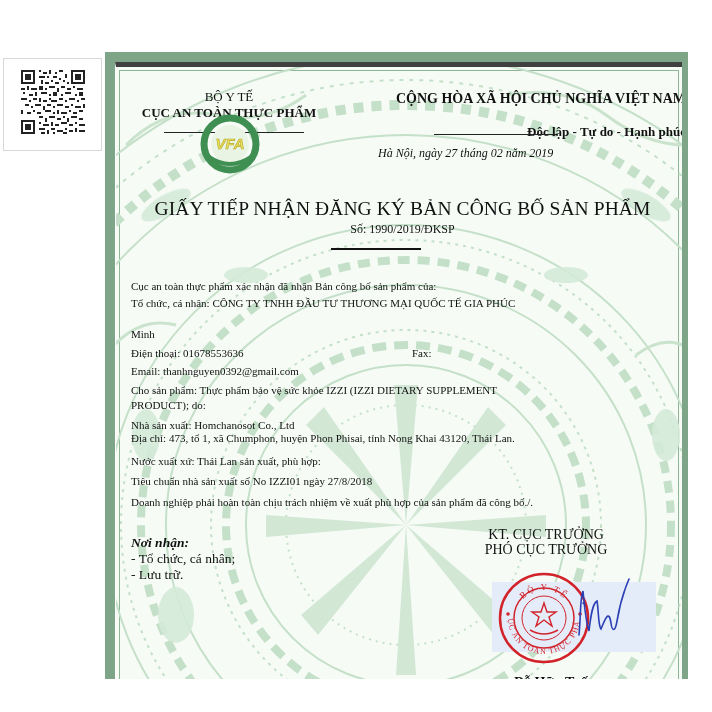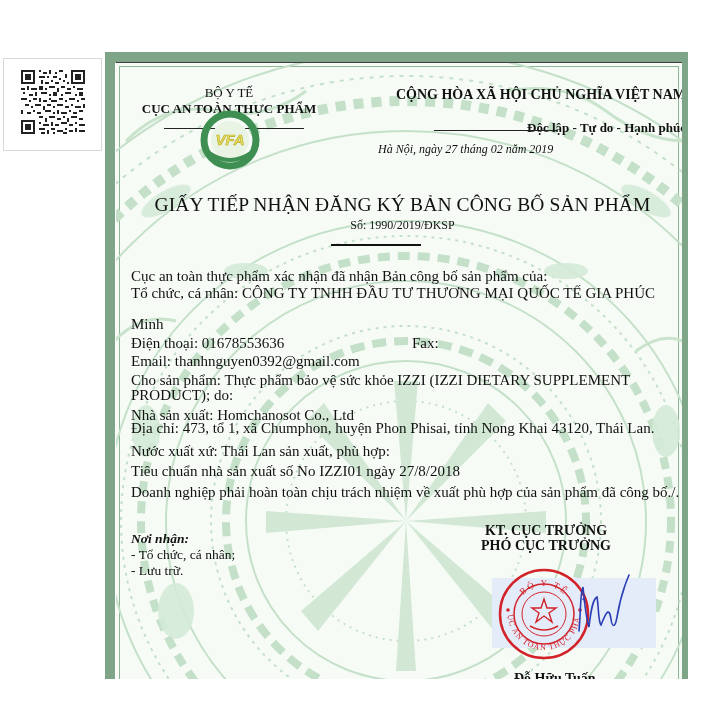--- a/index.html
+++ b/index.html
@@ -12,44 +12,44 @@
     border: 1px solid #d8d8d8; background: #fff;
   }
   .qr-code { position: absolute; left: 17px; top: 11px; width: 64px; height: 64px; }
   .cert-frame {
     position: absolute; left: 105px; top: 52px; width: 583px; height: 627px;
     background: #7fa589; box-sizing: border-box;
   }
   .cert-inner {
     position: absolute; left: 10px; top: 10px; right: 6px; bottom: 0;
     background: #f6fbf6; overflow: hidden;
-    border-left: 1px solid #fff; border-top: 1px solid #404040;
+    border-left: 1px solid #fff; border-top: 5px solid #404040;
   }
   .cert-inner::before {
     content: ""; position: absolute; inset: 3px 3px 0 3px; border: 1px solid #8fb597; border-bottom: none; pointer-events: none;
   }
   .bg-drum { position: absolute; left: -10px; top: -12px; width: 600px; height: 650px; }
   .content { position: absolute; inset: 0; }
   .abs { position: absolute; white-space: nowrap; }
   .hdr-left { left: 8px; top: 22px; width: 210px; text-align: center; font-size: 13px; line-height: 16px; }
   .hdr-left .l1 { font-weight: normal; }
   .hdr-left .l2 { font-weight: bold; }
   .hdr-left-line { position: absolute; left: 48px; top: 65px; width: 140px; height: 1px; background: #222; }
   .hdr-right { left: 225px; top: 23px; width: 345px; text-align: right; font-size: 14px; line-height: 17px; font-weight: bold; }
   .hdr-right .l2 { font-size: 13px; margin-top: 16px; }
   .hdr-right-line { position: absolute; left: 318px; top: 67px; width: 122px; height: 1px; background: #222; }
   .date-line { left: 262px; top: 79px; font-style: italic; font-size: 12px; }
   .vfa-logo { position: absolute; left: 83px; top: 46px; width: 62px; height: 62px; }
   .title { left: 0; width: 573px; top: 131px; text-align: center; font-weight: normal; font-size: 19.5px; letter-spacing: 0.1px; }
   .number { left: 0; width: 573px; top: 155px; text-align: center; font-size: 12px; }
   .title-line { position: absolute; left: 215px; top: 181px; width: 90px; height: 2px; background: #111; }
-  .body-text { left: 15px; font-size: 15px; line-height: 16px; }
+  .body-text { left: 15px; font-size: 11px; line-height: 16px; margin-top: 6px; }
   .recipients { left: 15px; top: 468px; font-size: 13.5px; line-height: 16px; }
   .recipients .head { font-weight: bold; font-style: italic; }
-  .sign-title { left: 350px; top: 460px; width: 160px; text-align: center; font-weight: bold; font-size: 14px; line-height: 15px; }
+  .sign-title { left: 350px; top: 460px; width: 160px; text-align: center; font-weight: normal; font-size: 14px; line-height: 15px; }
   .stamp-area { position: absolute; left: 376px; top: 515px; width: 164px; height: 70px; background: #e4ecfa; }
   .stamp { position: absolute; left: 380px; top: 503px; width: 96px; height: 96px; }
   .signature { position: absolute; left: 455px; top: 506px; width: 70px; height: 70px; }
   .signer { left: 398px; top: 608px; font-weight: bold; font-size: 14px; }
 </style>
 </head>
 <body>
 
 <div class="qr-box">
   <svg class="qr-code" viewBox="0 0 32 32" shape-rendering="crispEdges">

